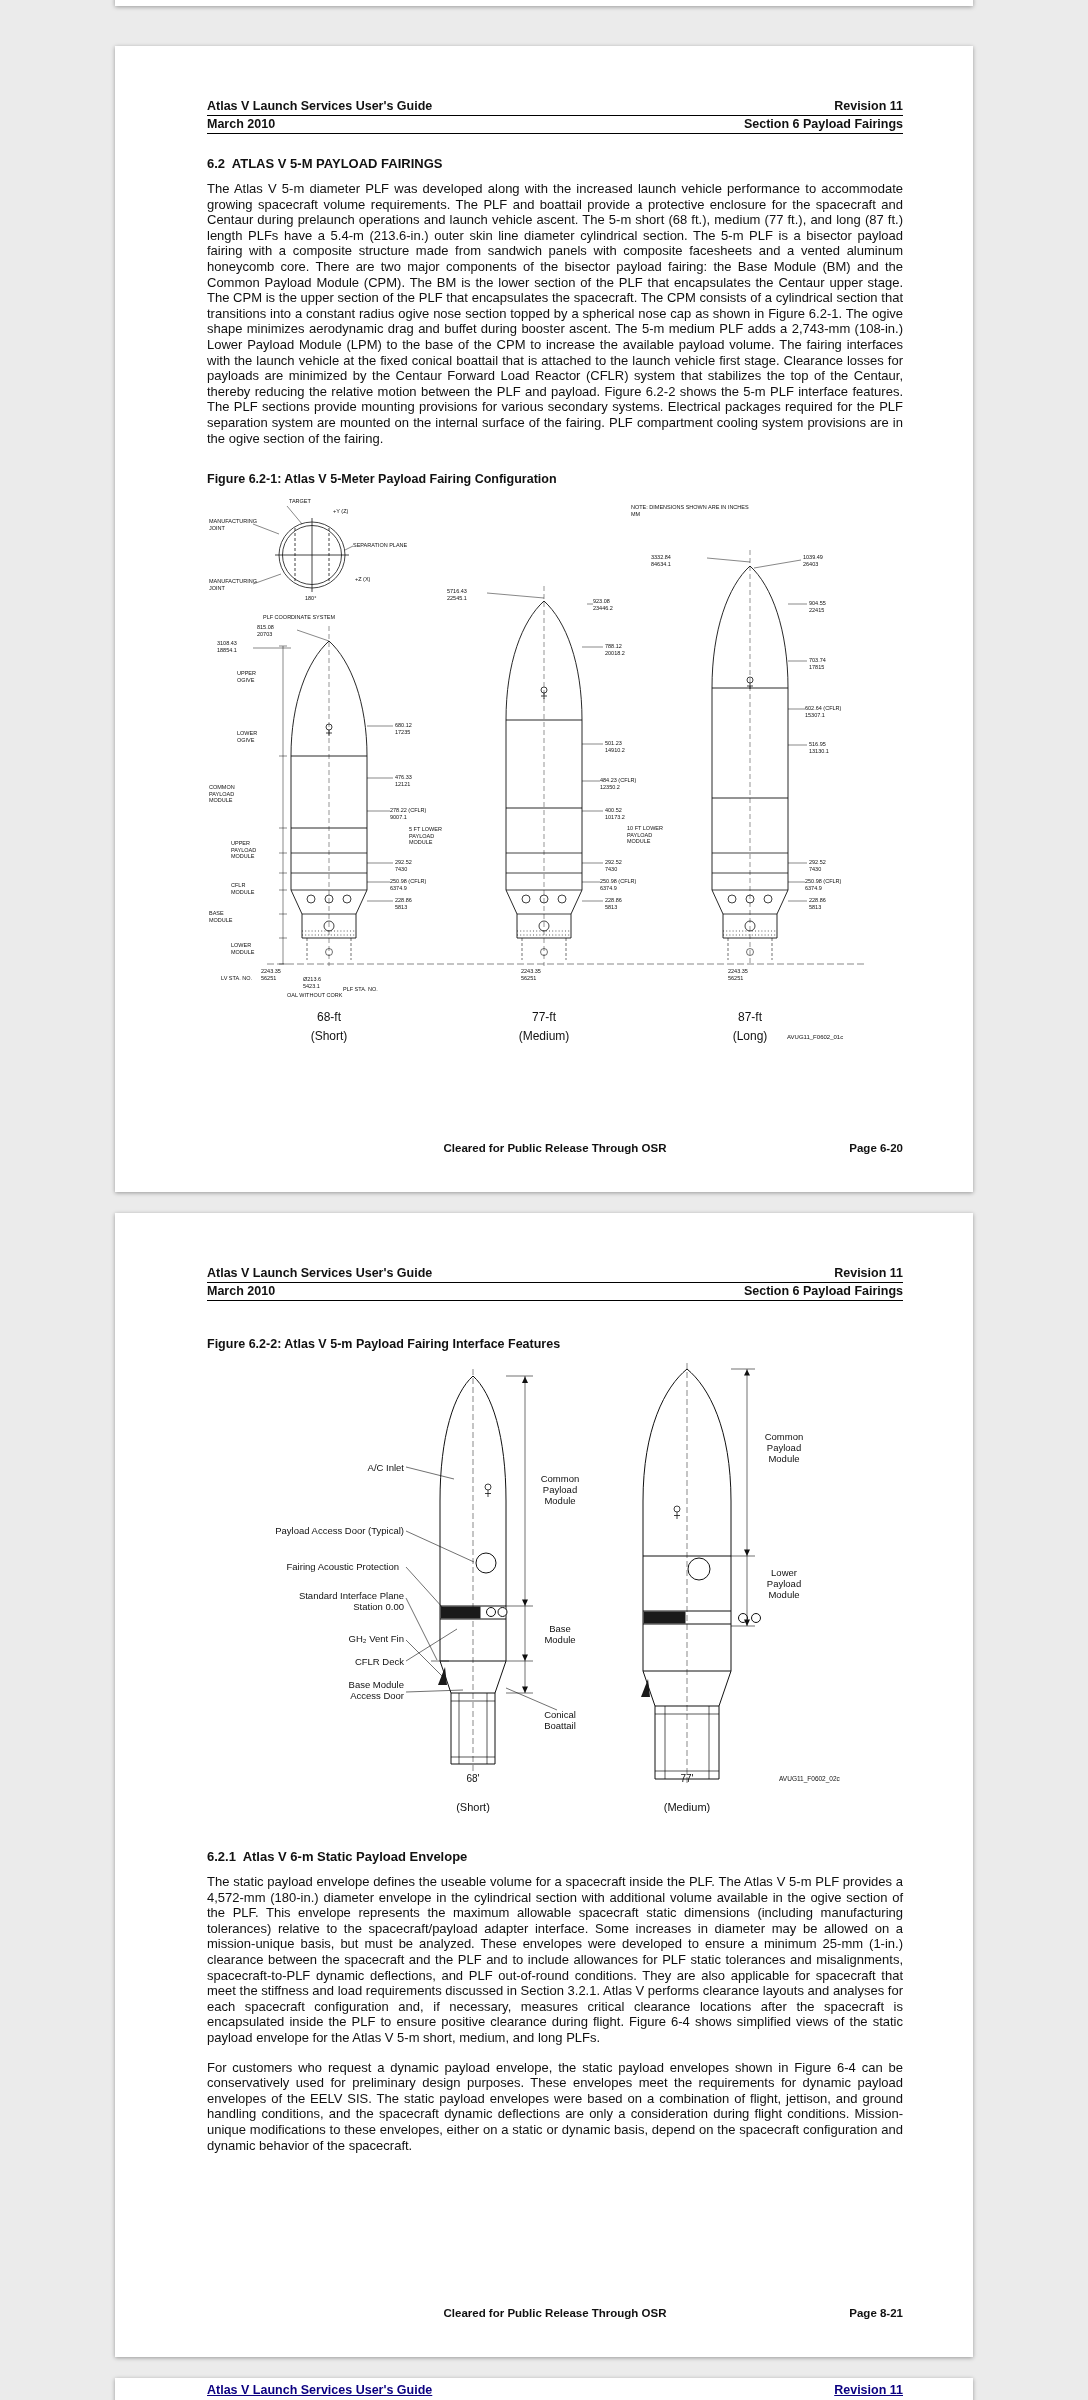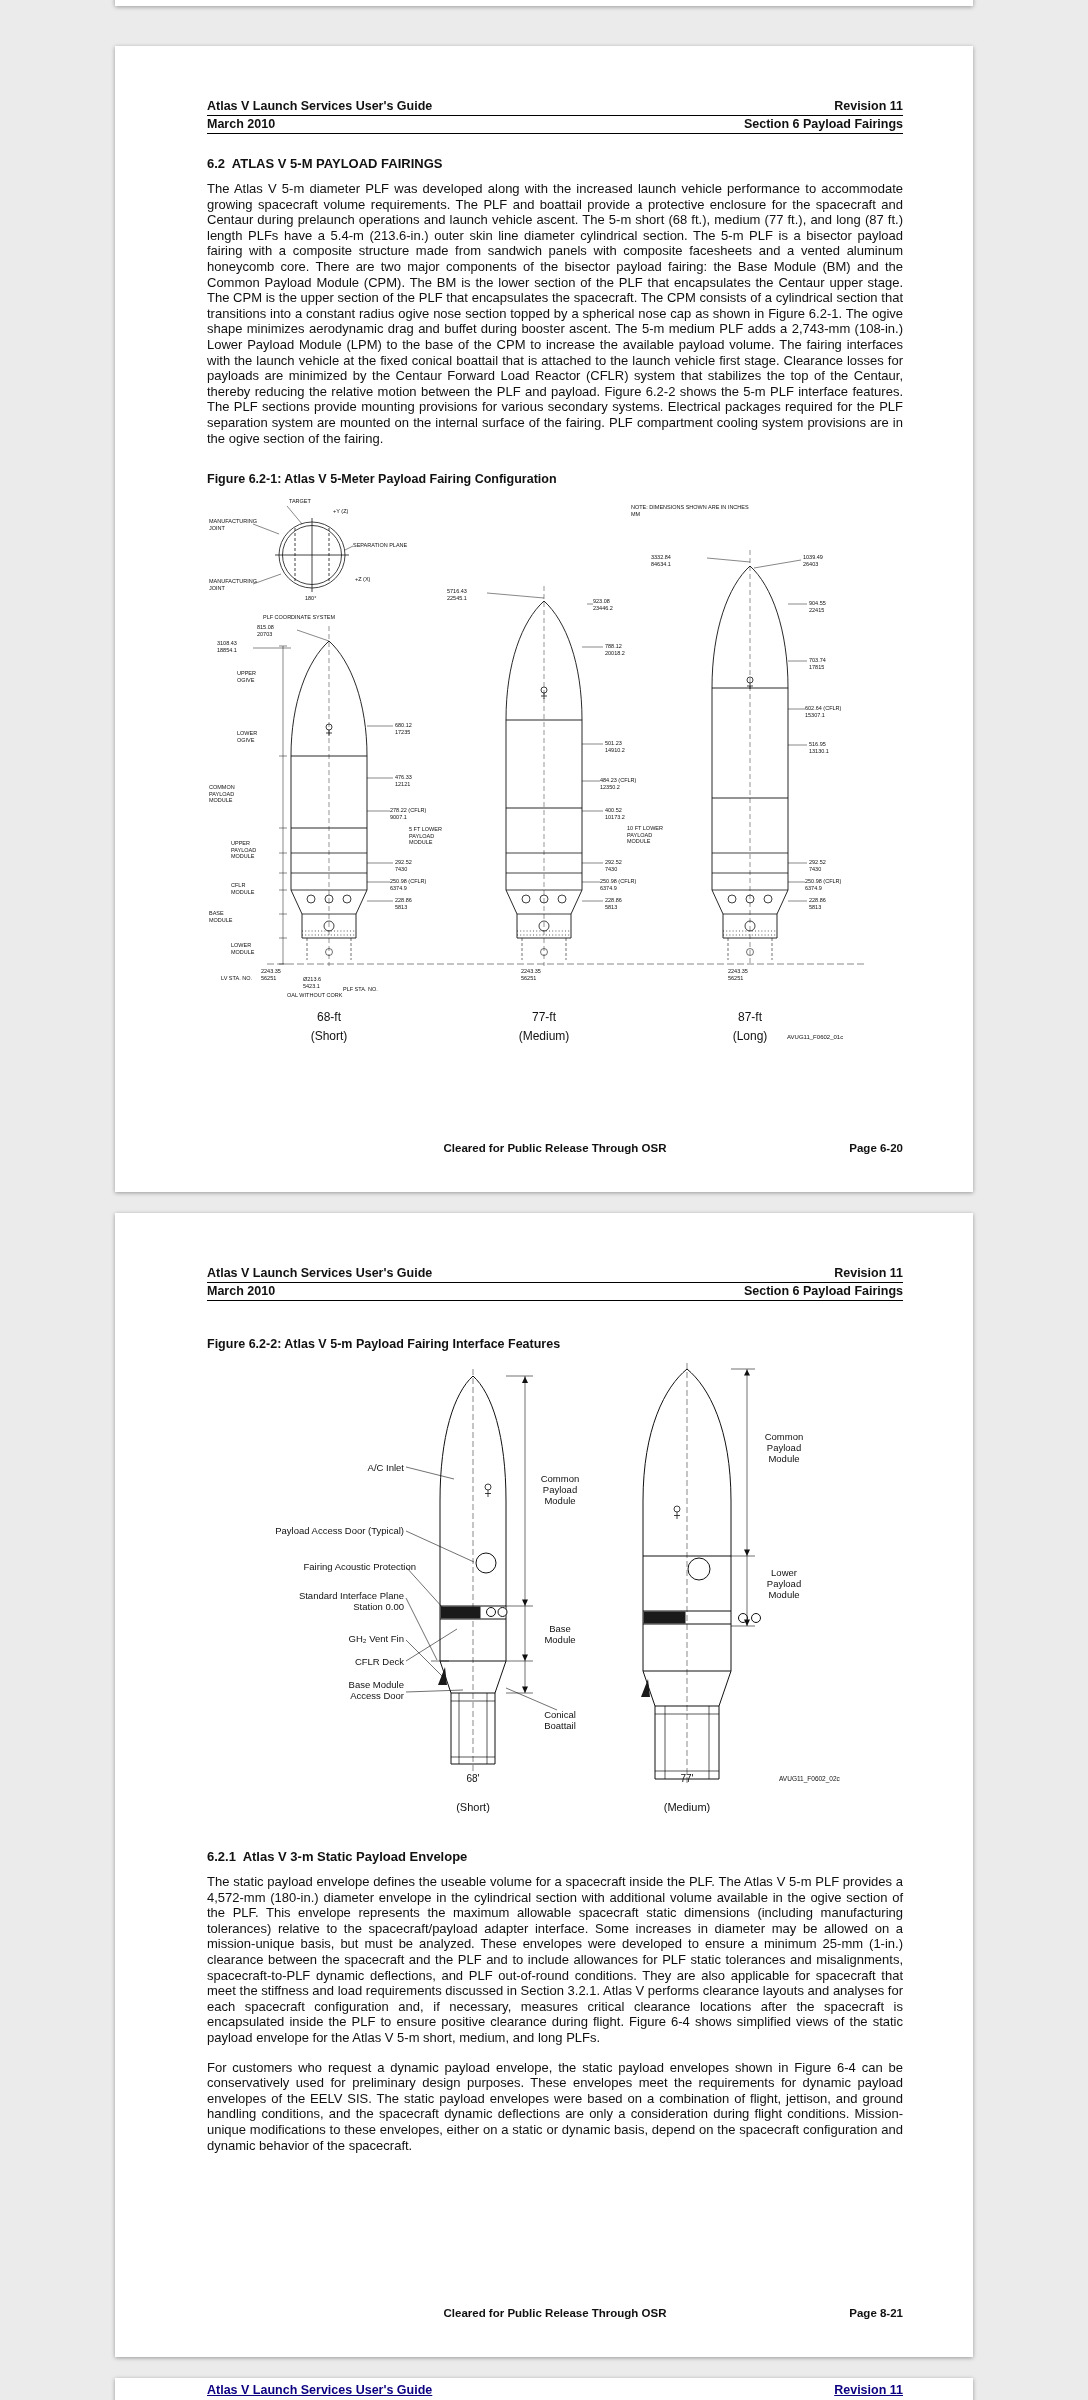--- a/index.html
+++ b/index.html
@@ -314,21 +314,21 @@
           <polygon points="315,325.5 318,332 321,325.5" fill="#111"></polygon>
 
           <path stroke="#111" stroke-width="0.6" fill="none" d="M540,8 L540,265 M524,8 L548,8 M524,195 L548,195 M524,265 L548,265"></path>
           <polygon points="537,14.5 540,8.5 543,14.5" fill="#111"></polygon>
           <polygon points="537,188.5 540,195 543,188.5" fill="#111"></polygon>
           <polygon points="537,258.5 540,265 543,258.5" fill="#111"></polygon>
         </svg>
 
         <div class="cl r" style="left:97px;top:101px;width:100px">A/C Inlet</div>
         <div class="cl r" style="left:17px;top:164px;width:180px">Payload Access Door (Typical)</div>
-        <div class="cl r" style="left:39px;top:200px;width:170px">Fairing Acoustic Protection</div>
+        <div class="cl r" style="left:22px;top:200px;width:170px">Fairing Acoustic Protection</div>
         <div class="cl r" style="left:47px;top:229px;width:150px">Standard Interface Plane
 Station 0.00</div>
         <div class="cl r" style="left:97px;top:272px;width:100px">GH₂ Vent Fin</div>
         <div class="cl r" style="left:107px;top:295px;width:90px">CFLR Deck</div>
         <div class="cl r" style="left:97px;top:318px;width:100px">Base Module
 Access Door</div>
         <div class="cl c" style="left:322px;top:112px;width:62px">Common
 Payload
 Module</div>
         <div class="cl c" style="left:322px;top:262px;width:62px">Base
@@ -341,21 +341,21 @@
         <div class="cl c" style="left:546px;top:206px;width:62px">Lower
 Payload
 Module</div>
         <div class="cl c" style="left:236px;top:412px;width:60px;font-size:10px">68'</div>
         <div class="cl c" style="left:226px;top:440px;width:80px;font-size:11px">(Short)</div>
         <div class="cl c" style="left:450px;top:412px;width:60px;font-size:10px">77'</div>
         <div class="cl c" style="left:440px;top:440px;width:80px;font-size:11px">(Medium)</div>
         <div class="cl" style="left:572px;top:414px;font-size:6.5px">AVUG11_F0602_02c</div>
       </div>
 
-      <div class="sec-heading" style="margin-top:18px">6.2.1  Atlas V 3-m Static Payload Envelope</div>
+      <div class="sec-heading" style="margin-top:18px">6.2.1  Atlas V 6-m Static Payload Envelope</div>
       <div class="para">The static payload envelope defines the useable volume for a spacecraft inside the PLF. The Atlas V 5-m PLF provides a 4,572-mm (180-in.) diameter envelope in the cylindrical section with additional volume available in the ogive section of the PLF. This envelope represents the maximum allowable spacecraft static dimensions (including manufacturing tolerances) relative to the spacecraft/payload adapter interface. Some increases in diameter may be allowed on a mission-unique basis, but must be analyzed. These envelopes were developed to ensure a minimum 25-mm (1-in.) clearance between the spacecraft and the PLF and to include allowances for PLF static tolerances and misalignments, spacecraft-to-PLF dynamic deflections, and PLF out-of-round conditions. They are also applicable for spacecraft that meet the stiffness and load requirements discussed in Section 3.2.1. Atlas V performs clearance layouts and analyses for each spacecraft configuration and, if necessary, measures critical clearance locations after the spacecraft is encapsulated inside the PLF to ensure positive clearance during flight. Figure 6-4 shows simplified views of the static payload envelope for the Atlas V 5-m short, medium, and long PLFs.</div>
       <div class="para" style="margin-top:14px">For customers who request a dynamic payload envelope, the static payload envelopes shown in Figure 6-4 can be conservatively used for preliminary design purposes. These envelopes meet the requirements for dynamic payload envelopes of the EELV SIS. The static payload envelopes were based on a combination of flight, jettison, and ground handling conditions, and the spacecraft dynamic deflections are only a consideration during flight conditions. Mission-unique modifications to these envelopes, either on a static or dynamic basis, depend on the spacecraft configuration and dynamic behavior of the spacecraft.</div>
     </div>
 
     <div class="page-footer">
       <div class="center">Cleared for Public Release Through OSR</div>
       <div class="pnum">Page 8-21</div>
     </div>
   </div>
 

